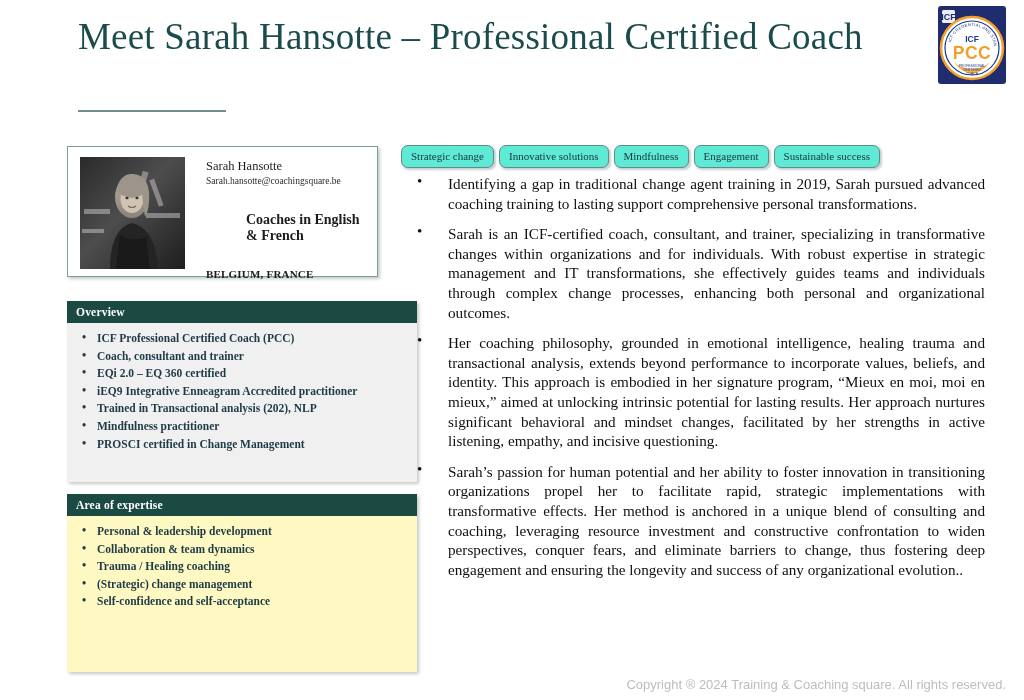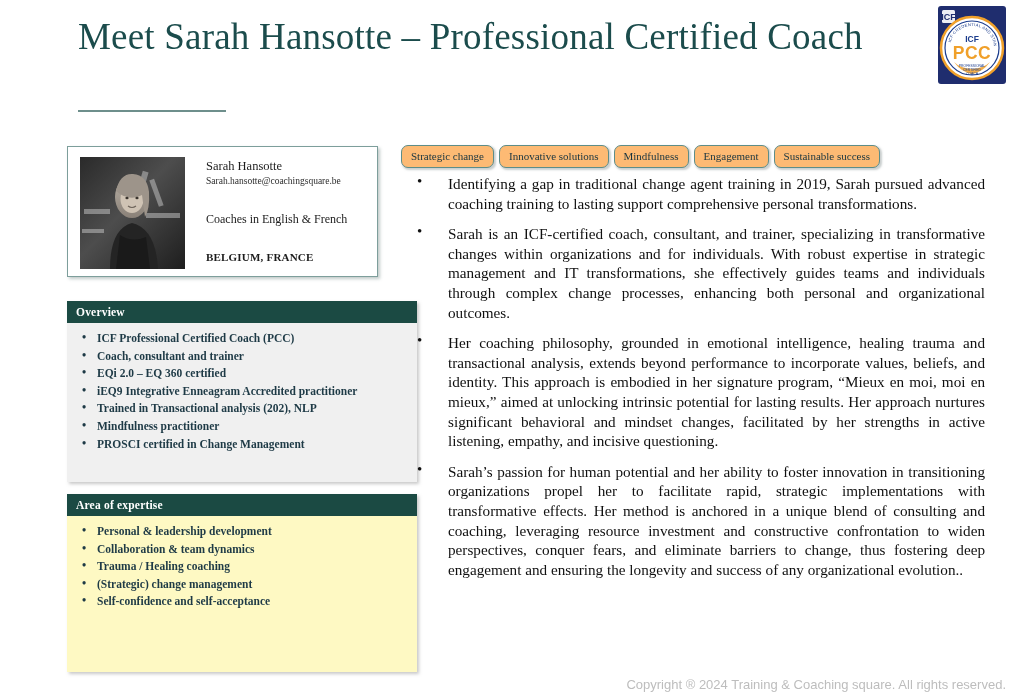--- a/index.html
+++ b/index.html
@@ -82,24 +82,25 @@
   }
   .p-email {
     font-family: "Liberation Serif", serif;
     font-size: 9.5px;
     color: #2b2b2b;
     line-height: 13px;
     margin-top: 1px;
   }
   .p-lang {
     font-family: "Liberation Serif", serif;
-    font-weight: normal;
-    font-size: 12px;
+    font-weight: bold;
+    font-size: 14px;
     color: #1c1c1c;
     margin-top: 24px;
+    margin-left: 40px;
   }
   .p-country {
     font-family: "Liberation Serif", serif;
     font-weight: bold;
     font-size: 11px;
     color: #1c1c1c;
     margin-top: 24px;
     letter-spacing: 0.2px;
   }
 
@@ -156,21 +157,21 @@
   .tags {
     position: absolute;
     left: 401px;
     top: 145px;
     display: flex;
     gap: 5px;
   }
   .tag {
     border: 1.2px solid #5d8d89;
     border-radius: 7px;
-    background: #fdba74;
+    background: #5eead4;
     box-shadow: 1.5px 1.5px 2px rgba(150,160,160,0.5);
     font-family: "Liberation Serif", serif;
     font-size: 11px;
     color: #17343f;
     padding: 4px 9px 5px 9px;
     white-space: nowrap;
     line-height: 12px;
   }
 
   

